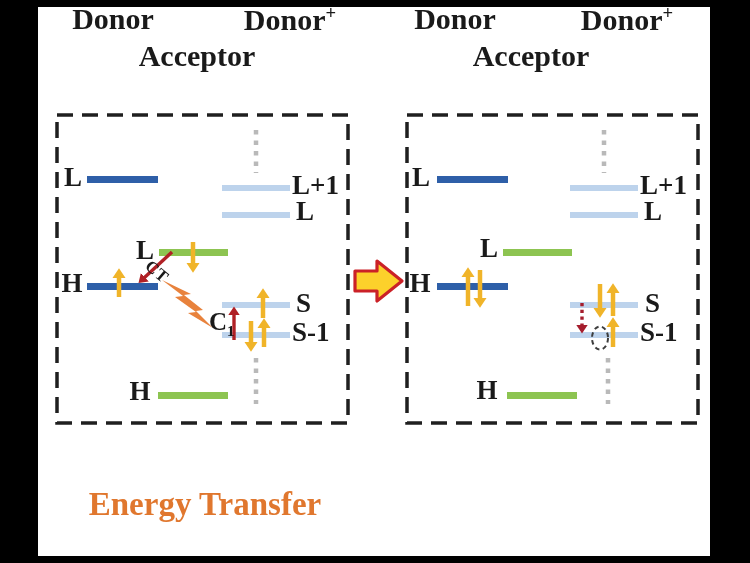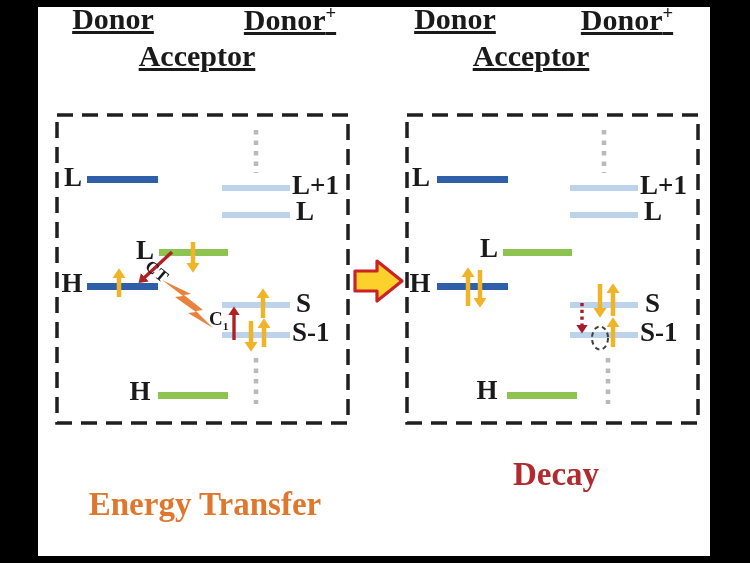--- a/index.html
+++ b/index.html
@@ -4,27 +4,27 @@
 <style>
   html,body { margin:0; padding:0; }
   body {
     width:750px; height:563px; background:#000;
     position:relative; overflow:hidden;
     font-family:"Liberation Serif","DejaVu Serif",serif;
   }
   .white-area { position:absolute; left:38px; top:7px; width:672px; height:549px; background:#ffffff; }
   svg.overlay { position:absolute; left:0; top:0; }
   .lbl { position:absolute; font-weight:bold; color:#1a1a1a; text-align:center; line-height:1; white-space:nowrap; }
-  .hdr { font-size:30px;text-decoration:underline; }
+  .hdr { font-size:30px; }
   .lvl { font-size:27px; }
   .la  { text-align:left; }
   .lbl sup { font-size:0.62em; }
   .lbl sub { font-size:0.6em; }
   .ct-lbl { font-size:17px; transform:rotate(40deg); transform-origin:left top; letter-spacing:0.5px; }
-  .c1-lbl { font-size:19px; }
+  .c1-lbl { font-size:25px; }
   .cap-left  { font-size:33px; color:#e0772e; }
   .cap-right { font-size:33px; color:#b02a2e; line-height:1.16; }
 </style>
 </head>
 <body>
 
 <div class="white-area"></div>
 
 <svg class="overlay" width="750" height="563" viewBox="0 0 750 563">
   <defs>
@@ -112,14 +112,13 @@
 <div class="lbl lvl" style="left:405px;top:270px;width:30px;">H</div>
 <div class="lbl lvl" style="left:475px;top:235px;width:28px;">L</div>
 <div class="lbl lvl" style="left:471px;top:377px;width:32px;">H</div>
 <div class="lbl lvl la" style="left:640px;top:172px;width:60px;">L+1</div>
 <div class="lbl lvl la" style="left:644px;top:198px;width:32px;">L</div>
 <div class="lbl lvl la" style="left:645px;top:290px;width:28px;">S</div>
 <div class="lbl lvl la" style="left:640px;top:319px;width:58px;">S-1</div>
 
 <div class="lbl cap-left" style="left:40px;top:480px;width:330px;margin-top:8px;">Energy Transfer</div>
 <div class="lbl cap-right" style="left:408px;top:455px;width:296px;">
-  <div>Decay</div>
 </div>
 
 </body></html>

